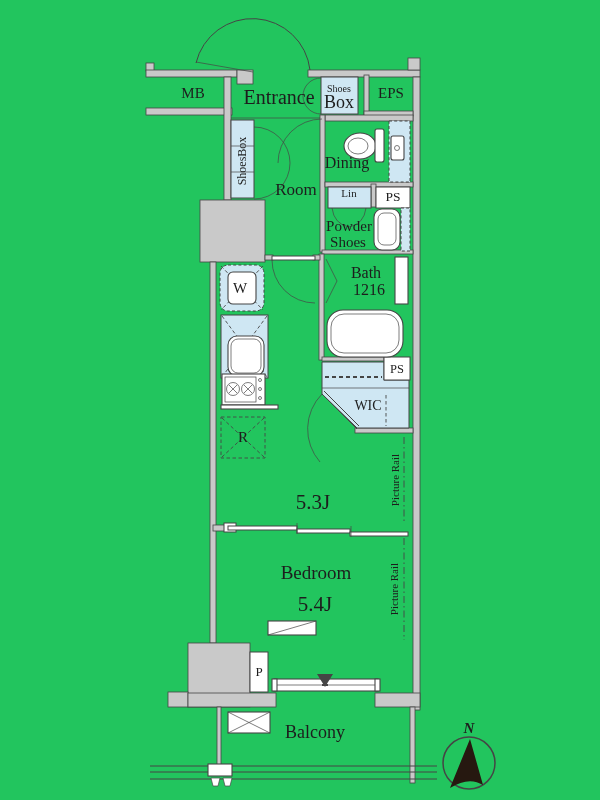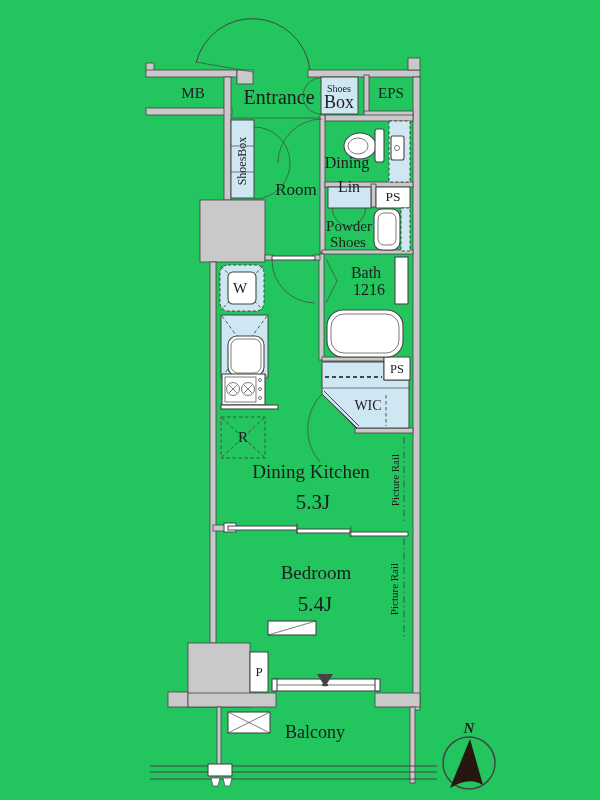--- a/index.html
+++ b/index.html
@@ -201,31 +201,30 @@
 </svg>
 
 <div class="lbl" style="left:193px;top:93px;font-size:15px">MB</div>
 <div class="lbl" style="left:279px;top:97px;font-size:20px">Entrance</div>
 <div class="lbl" style="left:339px;top:89px;font-size:10px">Shoes</div>
 <div class="lbl" style="left:339px;top:102px;font-size:18px">Box</div>
 <div class="lbl" style="left:391px;top:93px;font-size:15px">EPS</div>
 <div class="lbl vert" style="left:242px;top:161px;font-size:12px">ShoesBox</div>
 <div class="lbl" style="left:347px;top:163px;font-size:16px">Dining</div>
 <div class="lbl" style="left:296px;top:189px;font-size:17px">Room</div>
-<div class="lbl" style="left:349px;top:187px;font-size:16px">Lin</div>
+<div class="lbl" style="left:349px;top:193px;font-size:11px">Lin</div>
 <div class="lbl" style="left:393px;top:197px;font-size:13.5px">PS</div>
 <div class="lbl" style="left:349px;top:226px;font-size:15px">Powder</div>
 <div class="lbl" style="left:348px;top:242px;font-size:15px">Shoes</div>
 <div class="lbl" style="left:366px;top:273px;font-size:16px">Bath</div>
 <div class="lbl" style="left:369px;top:290px;font-size:16px">1216</div>
 <div class="lbl" style="left:240px;top:288px;font-size:15px">W</div>
 <div class="lbl" style="left:397px;top:369px;font-size:12.5px">PS</div>
 <div class="lbl" style="left:368px;top:406px;font-size:14px">WIC</div>
 <div class="lbl" style="left:243px;top:437px;font-size:15px">R</div>
-<div class="lbl" style="left:311px;top:471px;font-size:19px">Dining Kitchen</div>
 <div class="lbl" style="left:313px;top:502px;font-size:21px">5.3J</div>
 <div class="lbl vert" style="left:395px;top:480px;font-size:11px">Picture Rail</div>
 <div class="lbl" style="left:316px;top:572px;font-size:19px">Bedroom</div>
 <div class="lbl" style="left:315px;top:604px;font-size:21px">5.4J</div>
 <div class="lbl vert" style="left:394px;top:589px;font-size:11px">Picture Rail</div>
 <div class="lbl" style="left:259px;top:671px;font-size:13px">P</div>
 <div class="lbl" style="left:315px;top:732px;font-size:18px">Balcony</div>
 <div class="lbl north" style="left:469px;top:728px;font-size:15px">N</div>
 
 </div>

